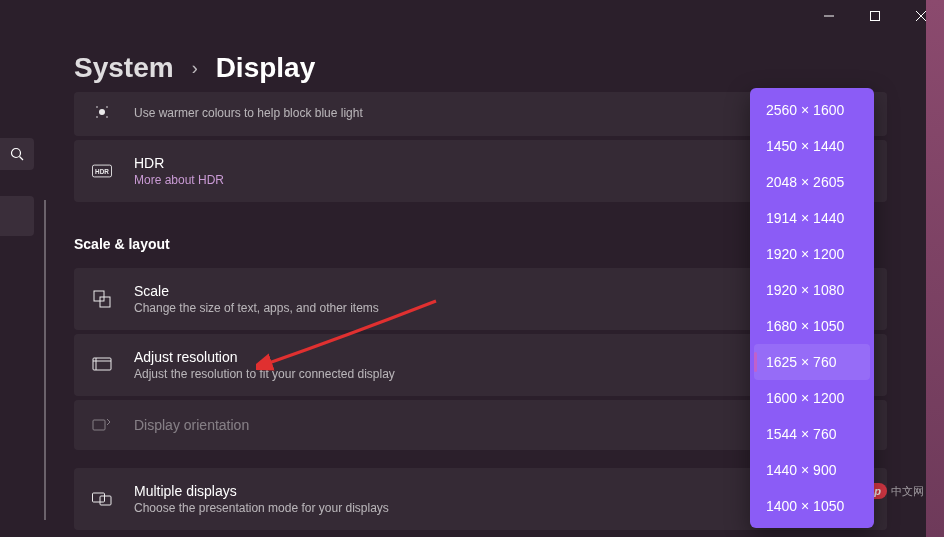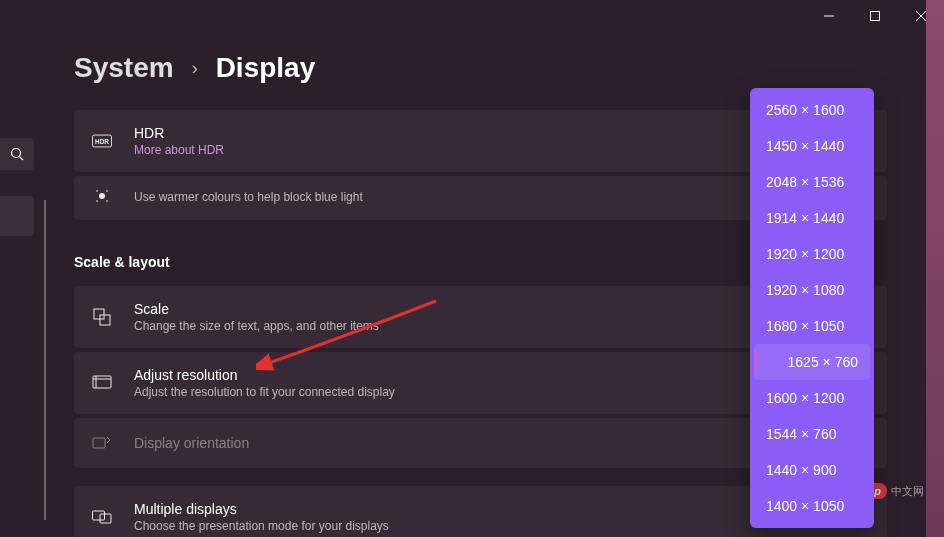--- a/index.html
+++ b/index.html
@@ -4,37 +4,37 @@
   <style>
     * { margin: 0; padding: 0; box-sizing: border-box; font-family: 'Segoe UI', sans-serif; }
     body { background: #2b1f2b; color: #fff; width: 944px; height: 537px; overflow: hidden; position: relative; }
     .window-controls { position: absolute; top: 0; right: 0; display: flex; }
     .win-btn { width: 46px; height: 32px; display: flex; align-items: center; justify-content: center; cursor: pointer; }
     .left-rail { position: absolute; left: 0; top: 138px; width: 34px; display: flex; flex-direction: column; gap: 6px; }
     .rail-btn { height: 32px; background: #3a2e3a; border-radius: 0 4px 4px 0; display: flex; align-items: center; justify-content: center; cursor: pointer; }
     .rail-item { height: 40px; background: #3a2e3a; border-radius: 0 4px 4px 0; margin-top: 20px; }
     .scroll-div { position: absolute; left: 44px; top: 200px; width: 2px; height: 320px; background: rgba(255,255,255,0.3); }
     .content { position: absolute; left: 74px; top: 52px; right: 55px; }
-    .breadcrumb { display: flex; align-items: center; gap: 18px; margin-bottom: 26px; }
+    .breadcrumb { display: flex; align-items: center; gap: 18px; margin-bottom: 8px; }
     .bc-system { font-size: 28px; font-weight: 600; color: rgba(255,255,255,0.85); }
     .bc-chevron { font-size: 18px; color: rgba(255,255,255,0.7); }
     .bc-display { font-size: 28px; font-weight: 700; color: #fff; }
     .card { background: rgba(255,255,255,0.05); border-radius: 4px; padding: 15px 18px; display: flex; align-items: center; gap: 22px; margin-bottom: 4px; width: 813px; }
     .card-icon { width: 20px; height: 20px; display: flex; align-items: center; justify-content: center; flex-shrink: 0; opacity: 0.9; }
     .card-text { flex: 1; }
     .card-title { font-size: 14px; color: #fff; }
     .card-sub { font-size: 12px; color: rgba(255,255,255,0.65); margin-top: 2px; }
     .card-link { font-size: 12px; color: #c99ad4; font-weight: 500; margin-top: 2px; cursor: pointer; }
     .section-title { font-size: 14px; font-weight: 600; margin: 34px 0 16px 0; }
     .dropdown-val { background: rgba(255,255,255,0.08); padding: 6px 14px; border-radius: 4px; font-size: 14px; white-space: nowrap; }
     .disabled .card-title { color: rgba(255,255,255,0.4); }
     .disabled .card-icon { opacity: 0.4; }
     .popup { position: absolute; right: 70px; top: 88px; width: 124px; background: #8b5cf6; border-radius: 6px; padding: 4px; box-shadow: 0 8px 24px rgba(0,0,0,0.4); z-index: 10; }
     .popup-item { padding: 10px 12px; font-size: 14px; border-radius: 4px; cursor: pointer; position: relative; }
-    .popup-item.selected { background: rgba(255,255,255,0.1); text-align: right; }
+    .popup-item.selected { background: rgba(255,255,255,0.1); }
     .popup-item.selected::before { content: ''; position: absolute; left: 0; top: 8px; bottom: 8px; width: 3px; background: #c061cb; border-radius: 2px; }
     .arrow { position: absolute; left: 256px; top: 296px; z-index: 5; pointer-events: none; }
     .right-edge { position: absolute; right: 0; top: 0; width: 18px; height: 537px; background: linear-gradient(180deg, #8b4a6e, #6e3a5a); }
     .watermark { position: absolute; right: 20px; bottom: 38px; display:flex; align-items:center; gap:4px; opacity:0.9; }
     .php-badge { background:#e63946; color:#fff; font-size:11px; font-weight:bold; padding:2px 6px; border-radius:10px; font-style:italic; }
     .php-text { font-size:11px; color:rgba(255,255,255,0.6);font-family:Liberation Mono, monospace; }
     svg { display: block; }
   </style>
 </head>
 <body>
@@ -72,45 +72,45 @@
 
 <div class="scroll-div"></div>
 
 <div class="content">
   <div class="breadcrumb">
     <span class="bc-system">System</span>
     <span class="bc-chevron">›</span>
     <span class="bc-display">Display</span>
   </div>
 
-  <div class="card">
-    <div class="card-icon">
-      <svg width="22" height="14" viewBox="0 0 22 14">
-          <rect x="0.5" y="0.5" width="21" height="13" rx="2" stroke="#fff" fill="none"></rect>
-          <text x="11" y="10" font-size="7" fill="#fff" text-anchor="middle" font-weight="bold">HDR</text>
-        </svg>
-    </div>
-    <div class="card-text">
-      <div class="card-title">HDR</div>
-      <div class="card-link">More about HDR</div>
-    </div>
-  </div>
-
   <div class="card" style="padding-top:10px;padding-bottom:14px;">
     <div class="card-icon">
       <svg width="18" height="18" viewBox="0 0 18 18">
           <circle cx="9" cy="9" r="3" fill="#fff"></circle>
           <circle cx="4" cy="4" r="0.8" fill="#fff"></circle>
           <circle cx="14" cy="4" r="0.8" fill="#fff"></circle>
           <circle cx="4" cy="14" r="0.8" fill="#fff"></circle>
           <circle cx="14" cy="14" r="0.8" fill="#fff"></circle>
         </svg>
     </div>
     <div class="card-text">
       <div class="card-sub">Use warmer colours to help block blue light</div>
+    </div>
+  </div>
+
+  <div class="card">
+    <div class="card-icon">
+      <svg width="22" height="14" viewBox="0 0 22 14">
+          <rect x="0.5" y="0.5" width="21" height="13" rx="2" stroke="#fff" fill="none"></rect>
+          <text x="11" y="10" font-size="7" fill="#fff" text-anchor="middle" font-weight="bold">HDR</text>
+        </svg>
+    </div>
+    <div class="card-text">
+      <div class="card-title">HDR</div>
+      <div class="card-link">More about HDR</div>
     </div>
   </div>
 
   <div class="section-title">Scale &amp; layout</div>
 
   <div class="card">
     <div class="card-icon">
       <svg width="18" height="18" viewBox="0 0 18 18">
           <rect x="1" y="1" width="10" height="10" stroke="#fff" fill="none"></rect>
           <rect x="7" y="7" width="10" height="10" stroke="#fff" fill="none"></rect>
@@ -168,21 +168,21 @@
       <marker id="ah" markerWidth="10" markerHeight="10" refX="2" refY="3" orient="auto">
         <path d="M0,0 L0,6 L8,3 z" fill="#e03030"></path>
       </marker>
     </defs>
   <path d="M180,5 Q90,40 10,68" stroke="#e03030" stroke-width="3" fill="none" marker-end="url(#ah)"></path>
 </svg>
 
 <div class="popup" id="res-popup">
     <div class="popup-item">2560 × 1600</div>
     <div class="popup-item">1450 × 1440</div>
-    <div class="popup-item">2048 × 1536</div>
+    <div class="popup-item">2048 × 2605</div>
     <div class="popup-item">1914 × 1440</div>
     <div class="popup-item">1920 × 1200</div>
     <div class="popup-item">1920 × 1080</div>
     <div class="popup-item">1680 × 1050</div>
     <div class="popup-item selected">1625 × 760</div>
     <div class="popup-item">1600 × 1200</div>
     <div class="popup-item">1544 × 760</div>
     <div class="popup-item">1440 × 900</div>
     <div class="popup-item">1400 × 1050</div>
   </div>

